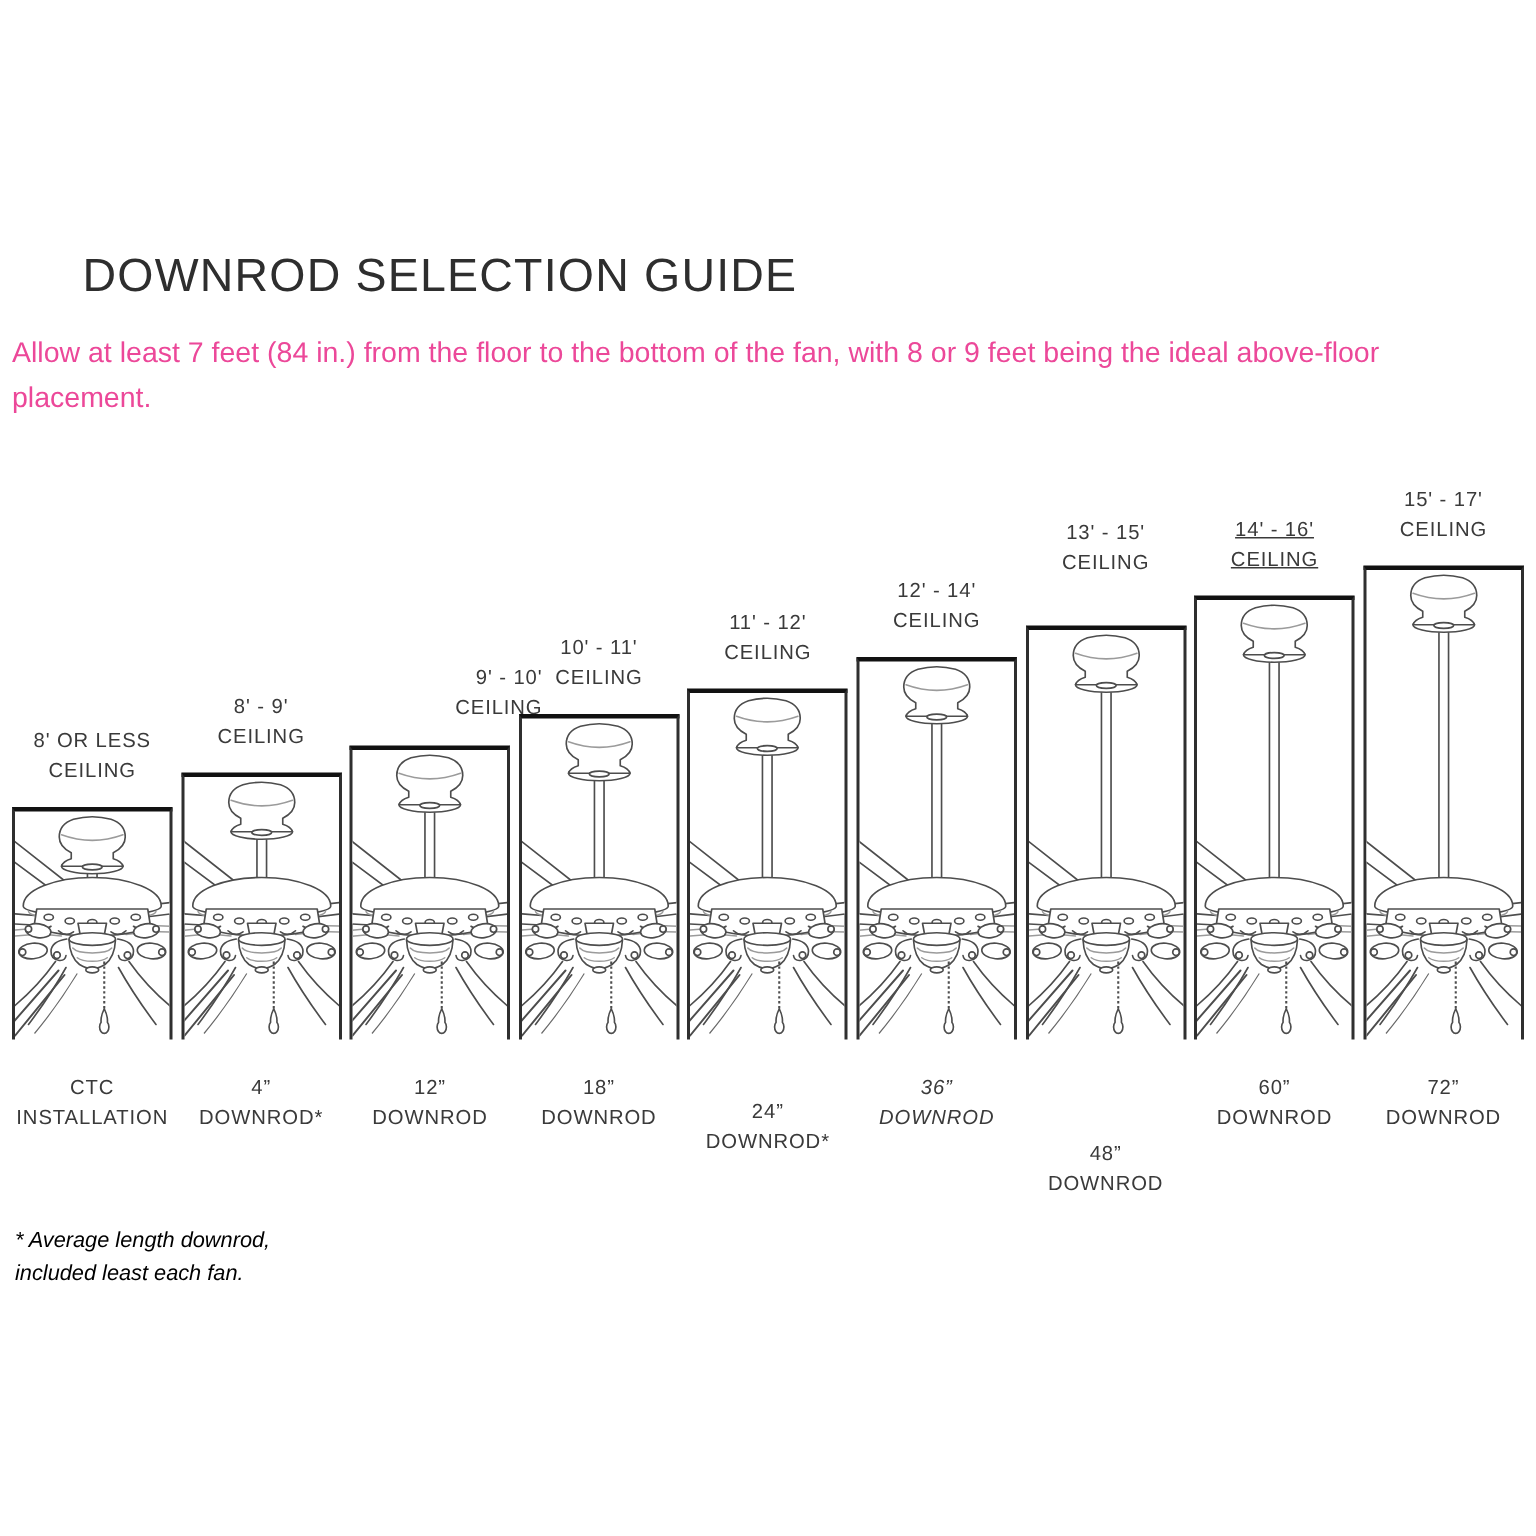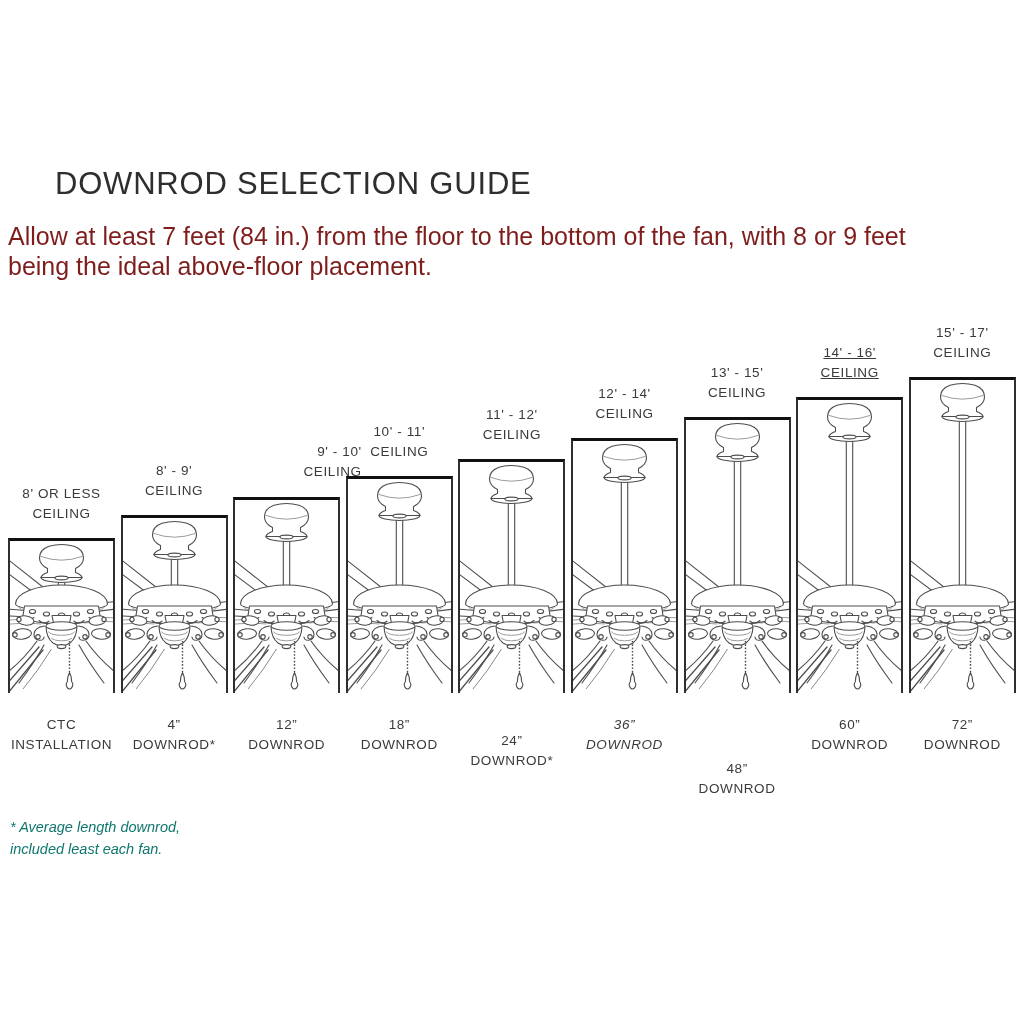--- a/index.html
+++ b/index.html
@@ -1,38 +1,38 @@
 <!DOCTYPE html>
 <html><head>
 <meta charset="utf-8">
 <style>
   html,body{margin:0;padding:0;background:#fff;}
   body{width:1024px;height:1024px;position:relative;overflow:hidden;
        font-family:"Liberation Sans","DejaVu Sans",sans-serif;color:#2d2d2d;}
   .page-title{position:absolute;left:8px;top:166px;font-size:31px;line-height:36px;
        font-weight:400;letter-spacing:.8px;color:#2e2e2e;white-space:nowrap;margin-left:47px;}
-  .intro{position:absolute;left:8px;top:221px;width:948px;font-size:25px;
-       line-height:30px;color:#7f1d1d;}
+  .intro{position:absolute;left:8px;top:221px;width:948px;font-size:19px;
+       line-height:30px;color:#ec4899;}
   .diagram{position:absolute;left:0;top:0;width:1024px;height:1024px;}
   .fan-col{position:absolute;width:107px;}
   .ceil-label,.rod-label{position:absolute;width:150px;text-align:center;
        font-size:13.5px;line-height:20px;letter-spacing:.6px;color:#3a3a3a;
        text-transform:uppercase;}
   .fan-box{position:absolute;box-sizing:border-box;width:107px;background:#fff;
        border:2px solid #2f2f2f;border-top:3px solid #111;border-bottom:none;
        overflow:hidden;}
   .fan-art{position:absolute;left:-2px;top:-3px;}
   .fan-art .w{fill:#fff;stroke:#4d4d4d;stroke-width:1.1;stroke-linejoin:round;stroke-linecap:round;}
   .fan-art .n{fill:none;stroke:#4d4d4d;stroke-width:1.1;stroke-linecap:round;}
   .fan-art .l{fill:none;stroke:#9b9b9b;stroke-width:1;stroke-linecap:round;}
   .fan-art .thick{fill:none;stroke:#4d4d4d;stroke-width:1.3;stroke-linecap:round;}
   .fan-art .thin{fill:none;stroke:#6a6a6a;stroke-width:.8;}
   .fan-art .chain{fill:none;stroke:#4d4d4d;stroke-width:1.4;stroke-dasharray:1.6 1.7;}
   .footnote{position:absolute;left:10px;top:816px;font-size:14.5px;line-height:22px;
-       font-style:italic;color:#0f766e;}
+       font-style:italic;color:#000000;}
 </style>
 </head>
 <body>
 
 <div class="page-title">DOWNROD SELECTION GUIDE</div>
 <div class="intro">Allow at least 7 feet (84 in.) from the floor to the bottom of the fan, with 8 or 9 feet being the ideal above-floor placement.</div>
 
 <div class="diagram">
     <div class="fan-col" style="left: 8px; top: 0px;">
     <div class="ceil-label" style="left:-21.5px;top:484px;">
@@ -376,21 +376,21 @@
       <path class="w" d="M61.5 90.5 Q64 95.5 63.6 99.5 A3.1 4.3 0 1 1 59.4 99.5 Q59 95.5 61.5 90.5 Z"></path>
     </g>
   </svg>
       </div>
     <div class="rod-label" style="left:-21.5px;top:715px;font-style:italic;">
       <span>36”</span><br>
       <span>DOWNROD</span>
     </div>
     </div>
     <div class="fan-col" style="left: 683.6px; top: 0px;">
-    <div class="ceil-label" style="left:-21.5px;top:363px;">
+    <div class="ceil-label" style="left:-21.5px;top:345px;">
       <span>13' - 15'</span><br>
       <span>CEILING</span>
     </div>
     <div class="fan-box" style="top:417px;height:276px;">
         <svg class="fan-art" width="107" height="276" viewBox="0 0 107 276" xmlns="http://www.w3.org/2000/svg">
     <rect class="w" x="50.3" y="40" width="6.4" height="133"></rect>
     <g>
       <ellipse class="w" cx="53.5" cy="39.5" rx="20.5" ry="5"></ellipse>
       <path class="w" d="M31.5 20 Q31.5 11.5 41 8.2 Q53.5 4.8 66 8.2 Q75.5 11.5 75.5 20 Q75.5 26.5 67.5 30.5 L67.5 34.5 Q73 36.2 74 39.5 L33 39.5 Q34 36.2 39.5 34.5 L39.5 30.5 Q31.5 26.5 31.5 20 Z"></path>
       <path class="l" d="M33 18.5 Q53.5 26 74 18.5"></path>

